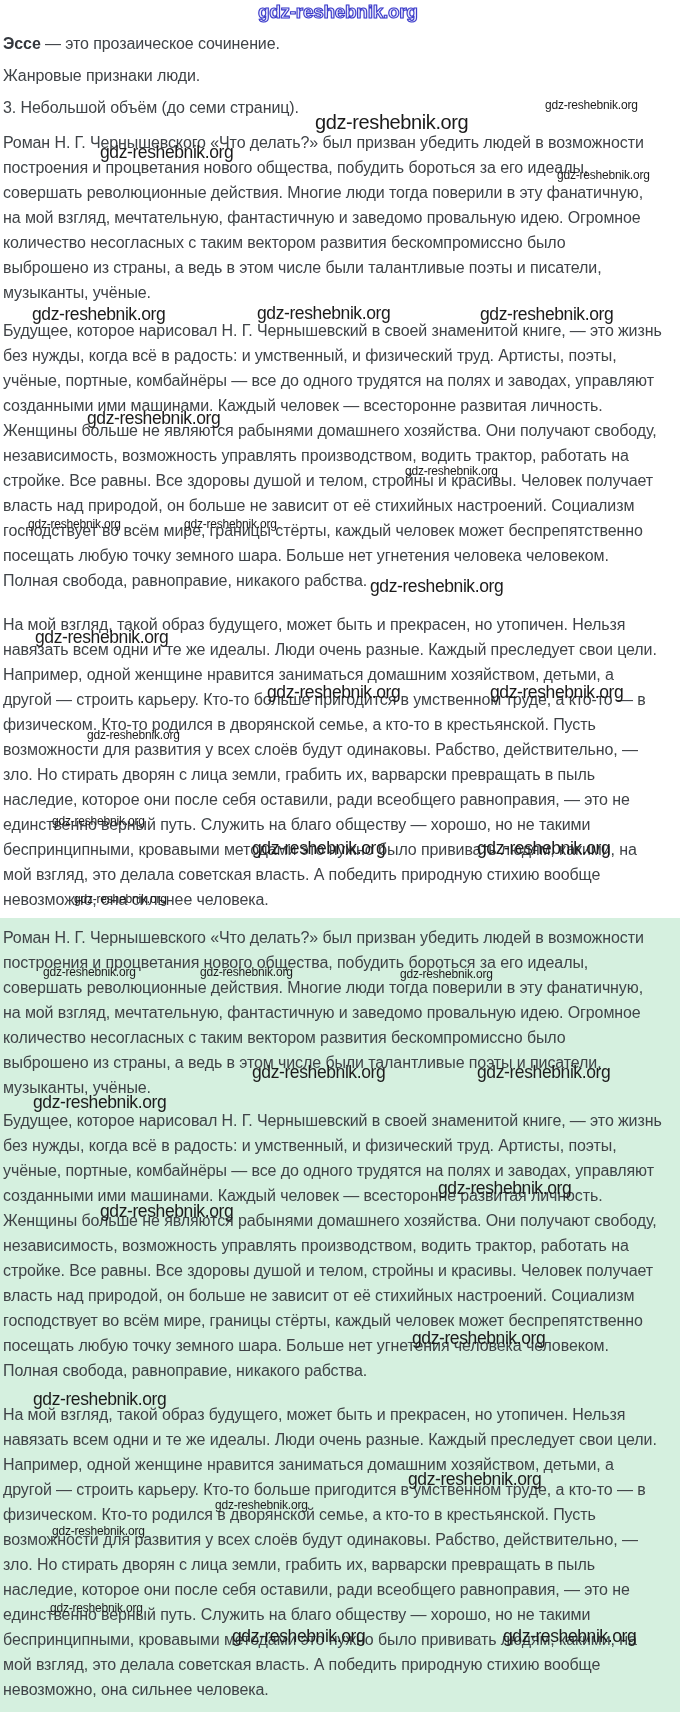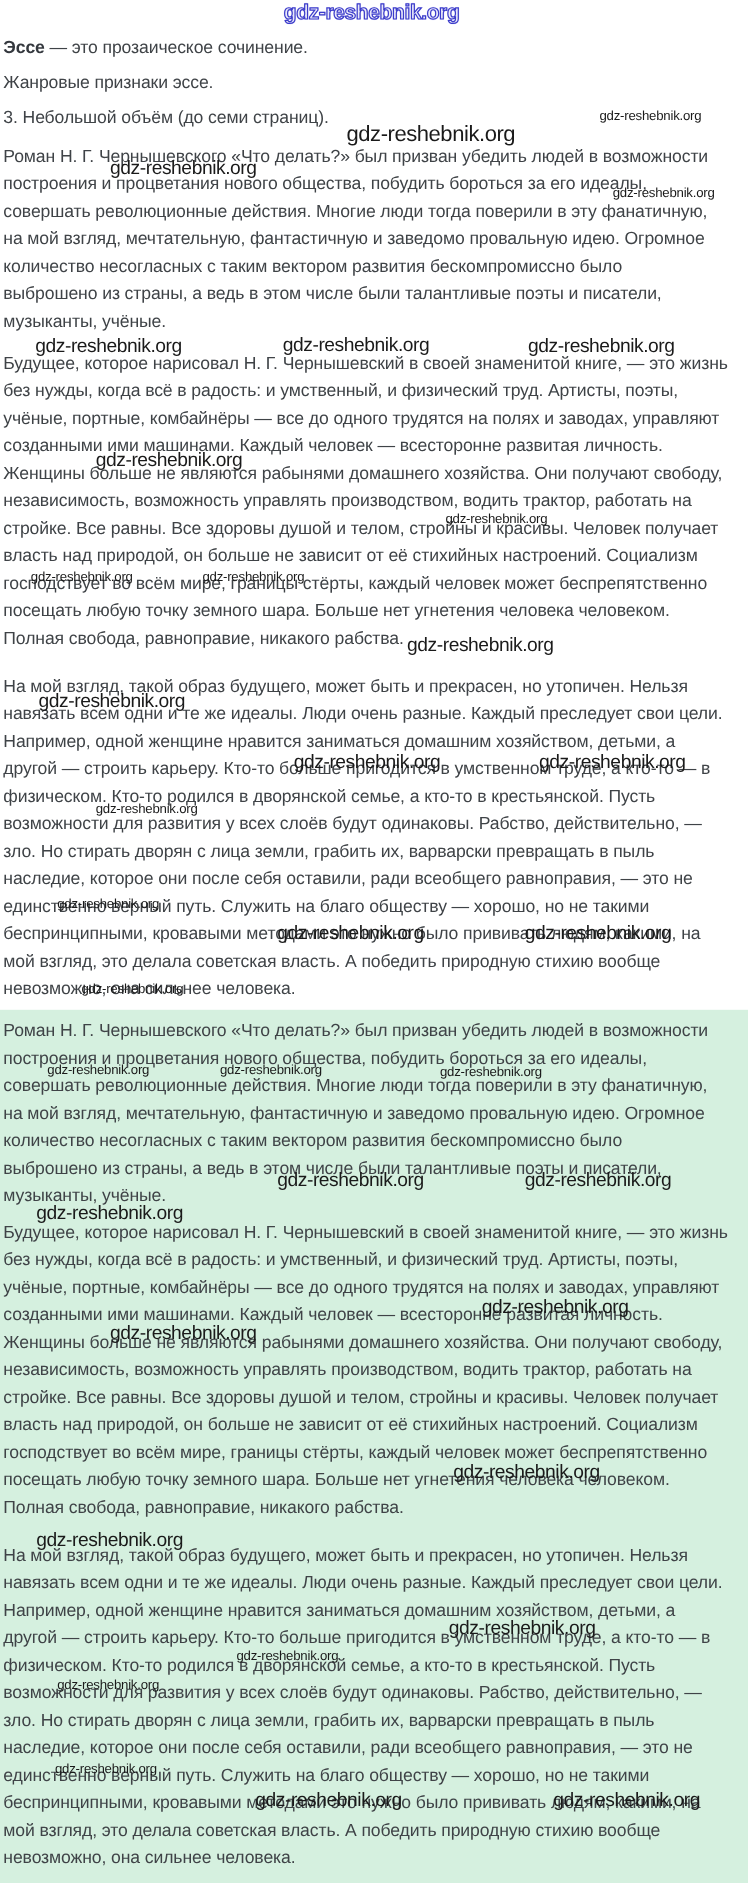--- a/index.html
+++ b/index.html
@@ -59,21 +59,21 @@
   }
 </style>
 </head>
 <body>
 
 <div class="page">
   <div class="content">
 
     <p><b class="term">Эссе</b><span> — это прозаическое сочинение.</span></p>
 
-    <p class="gap-sm">Жанровые признаки эссе.</p>
+    <p class="gap-sm">Жанровые признаки люди.</p>
 
     <p class="gap-sm">3. Небольшой объём (до семи страниц).</p>
 
     <p class="gap-p1">Роман Н. Г. Чернышевского «Что делать?» был призван убедить людей в возможности
 построения и процветания нового общества, побудить бороться за его идеалы,
 совершать революционные действия. Многие люди тогда поверили в эту фанатичную,
 на мой взгляд, мечтательную, фантастичную и заведомо провальную идею. Огромное
 количество несогласных с таким вектором развития бескомпромиссно было
 выброшено из страны, а ведь в этом числе были талантливые поэты и писатели,
 музыканты, учёные.</p>

